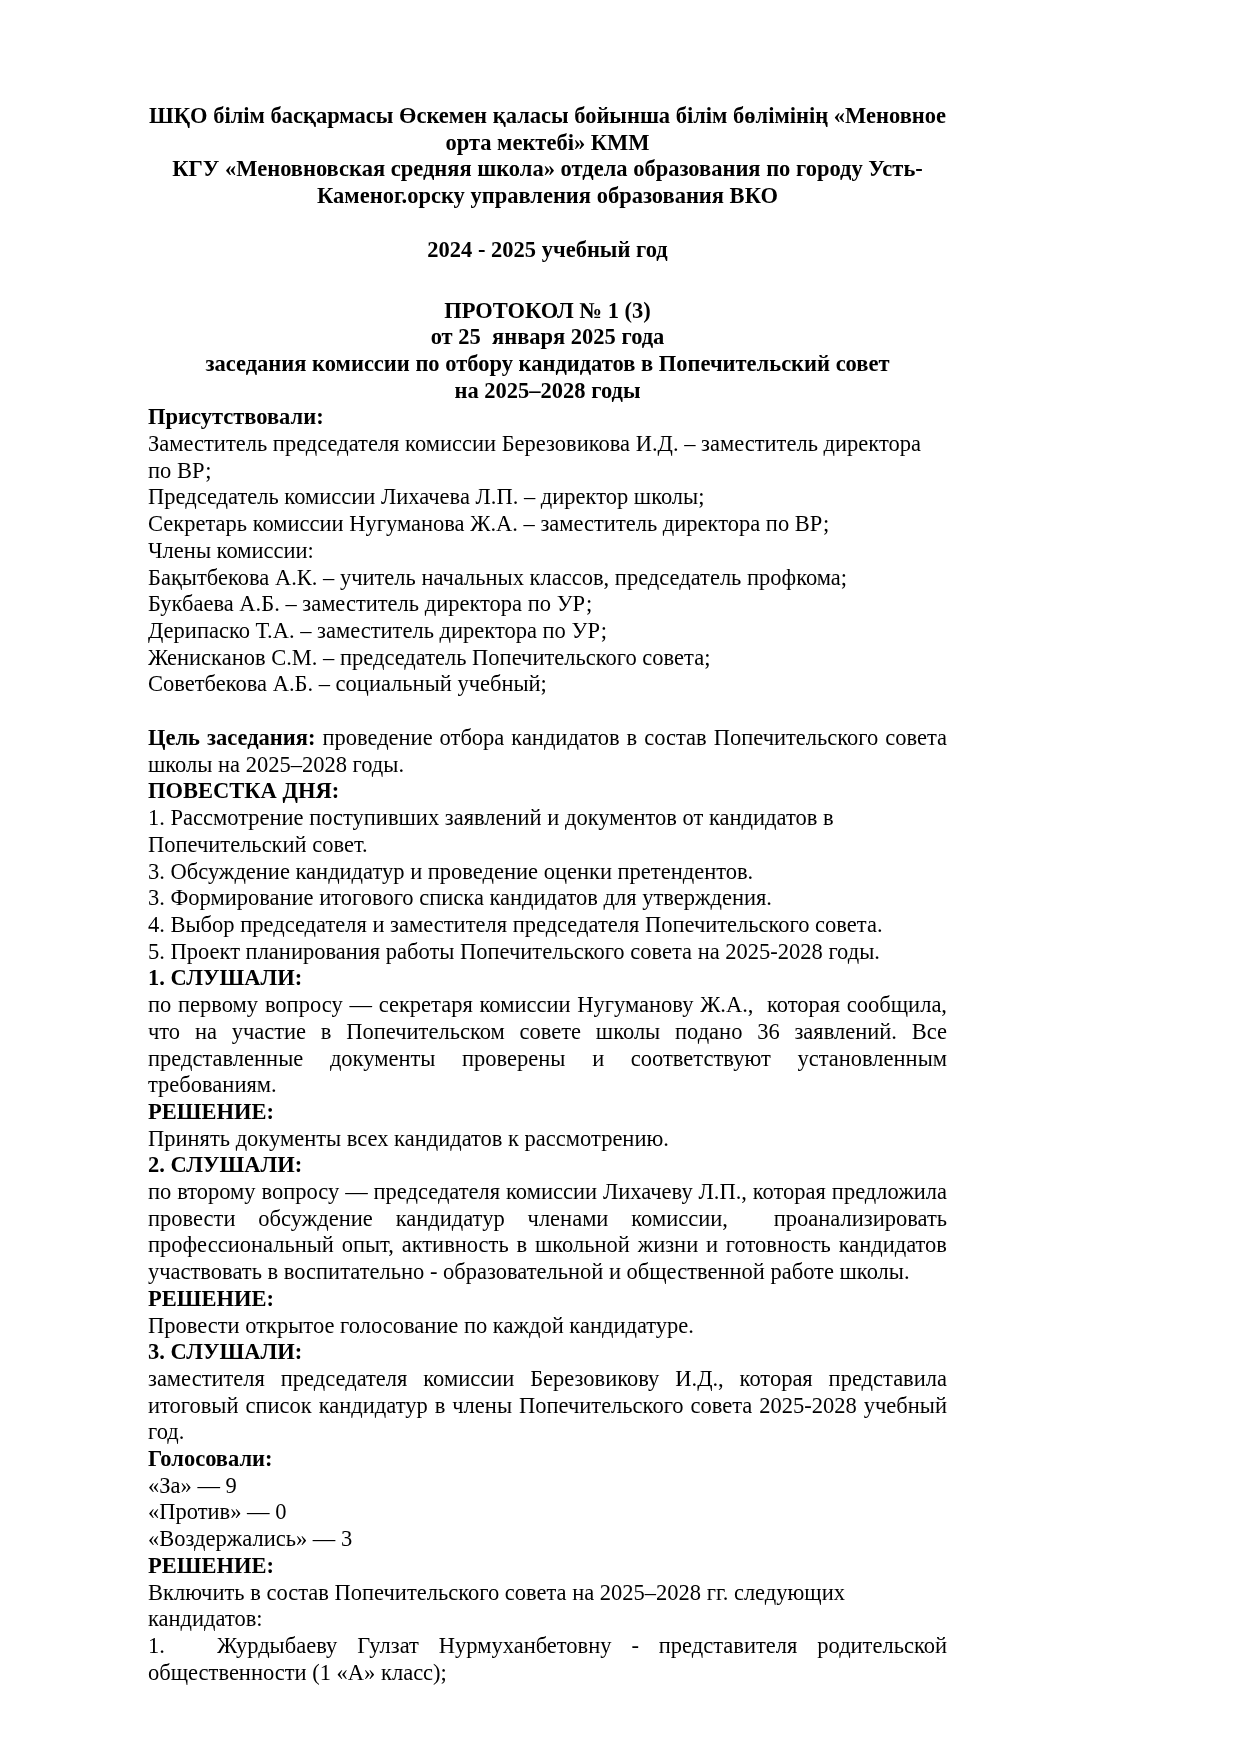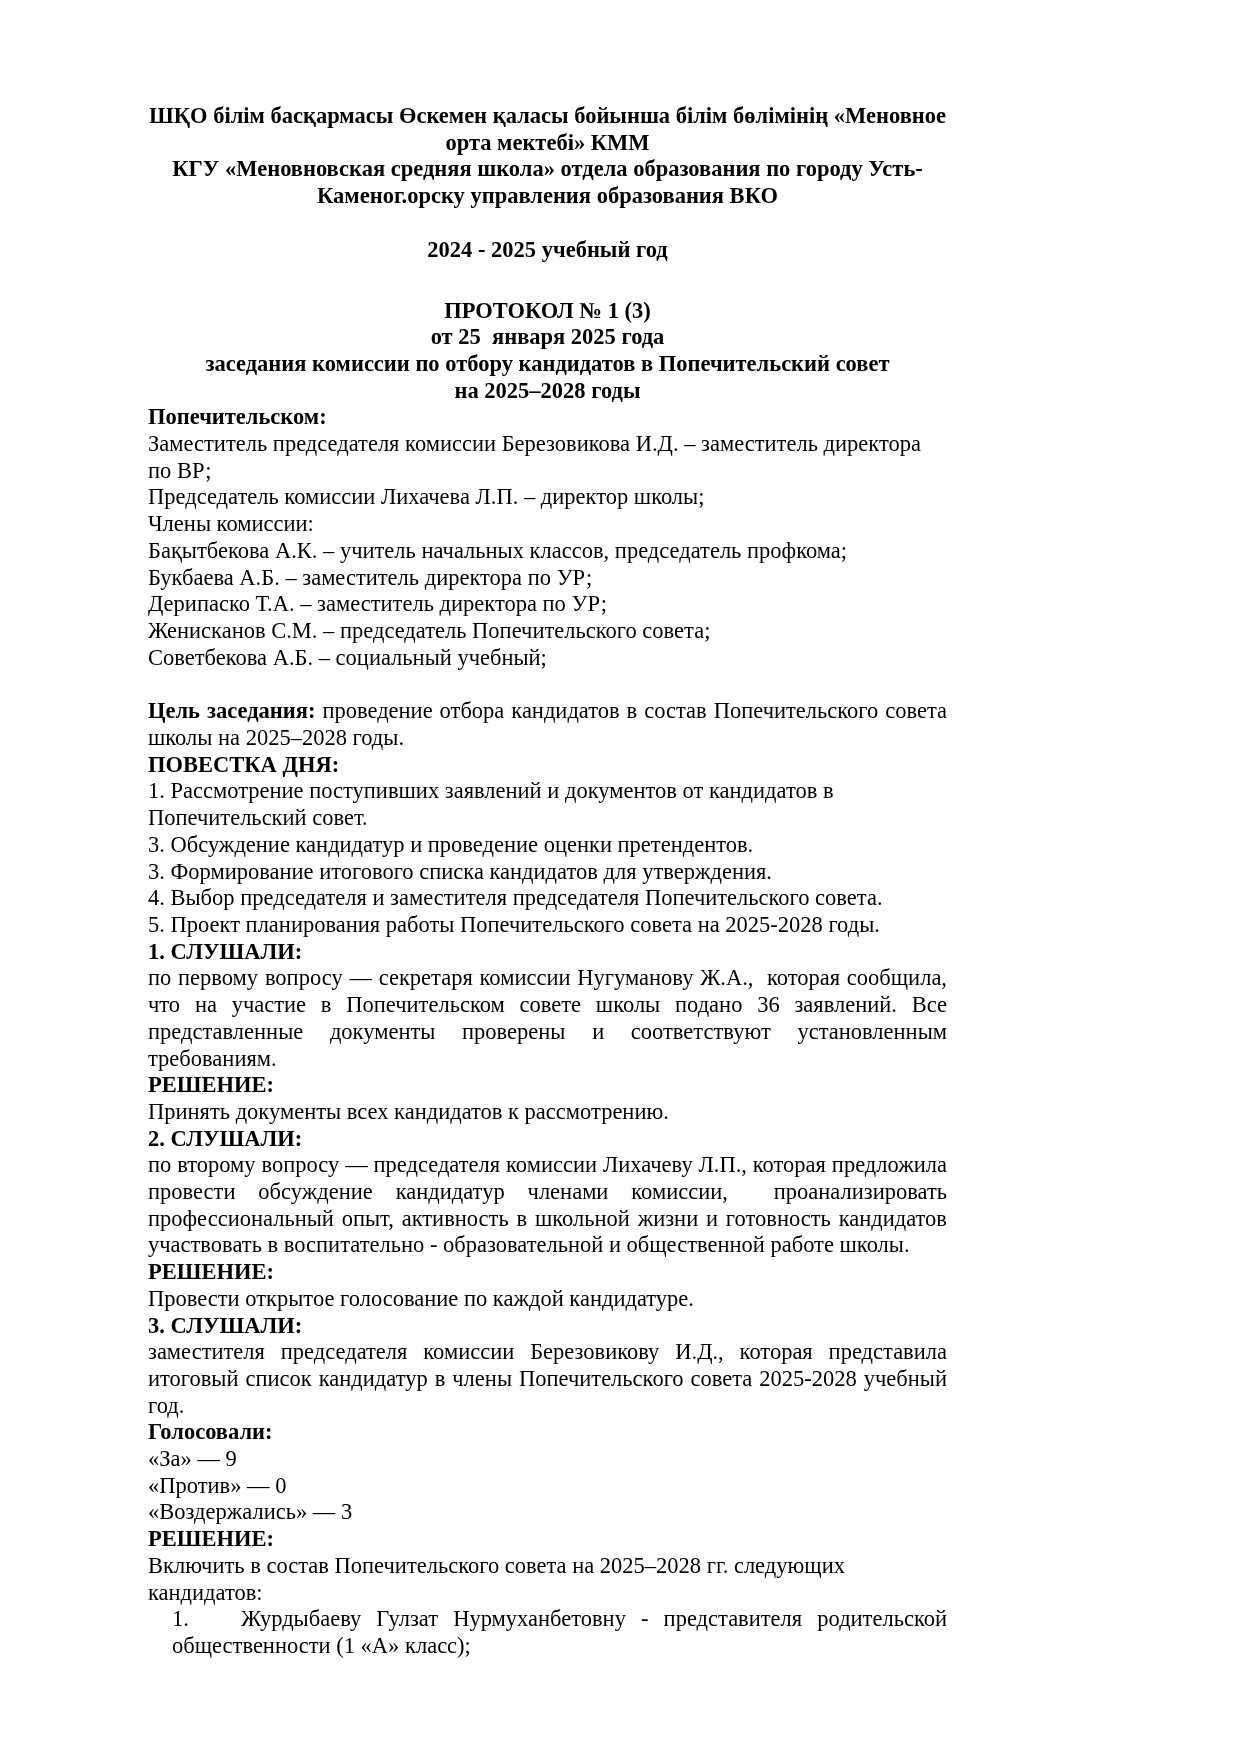--- a/index.html
+++ b/index.html
@@ -9,41 +9,42 @@
     font-family: "Liberation Serif", "DejaVu Serif", serif;
     font-size: 22.5px; line-height: 26.7px;
   }
   .page { padding: 103px 105px 0 148px; box-sizing: border-box; width: 1052px; }
   p { margin: 0; padding: 0; white-space: pre-wrap; }
   .center { text-align: center; }
   .bold { font-weight: bold; }
   .just { text-align: justify; }
   .gap1 { height: 27px; }
   .gap2 { height: 34px; }
-  .candidate { margin-left: 24px; }
+  .candidate { }
   .ctab { display: inline-block; width: 52px; }
 </style>
 </head>
 <body>
 
 <div class="page">
 
   <p class="center bold">ШҚО білім басқармасы Өскемен қаласы бойынша білім бөлімінің «Меновное орта мектебі» КММ</p>
   <p class="center bold">КГУ «Меновновская средняя школа» отдела образования по городу Усть-Каменог.орску управления образования ВКО</p>
   <div class="gap1"></div>
   <p class="center bold">2024 - 2025 учебный год</p>
   <div class="gap2"></div>
   <p class="center bold">ПРОТОКОЛ № 1 (3)</p>
   <p class="center bold">от 25  января 2025 года</p>
   <p class="center bold">заседания комиссии по отбору кандидатов в Попечительский совет</p>
   <p class="center bold">на 2025–2028 годы</p>
 
-  <p class="bold">Попечительском:</p>
+  <p class="bold">Присутствовали:</p>
   <p>Заместитель председателя комиссии Березовикова И.Д. – заместитель директора по ВР;</p>
   <p>Председатель комиссии Лихачева Л.П. – директор школы;</p>
+  <p>Секретарь комиссии Нугуманова Ж.А. – заместитель директора по ВР;</p>
   <p>Члены комиссии:</p>
   <p>Бақытбекова А.К. – учитель начальных классов, председатель профкома;</p>
   <p>Букбаева А.Б. – заместитель директора по УР;</p>
   <p>Дерипаско Т.А. – заместитель директора по УР;</p>
   <p>Женисканов С.М. – председатель Попечительского совета;</p>
   <p>Советбекова А.Б. – социальный учебный;</p>
 
   <div class="gap1"></div>
 
   <p class="just"><b>Цель заседания:</b> <span>проведение отбора кандидатов в состав Попечительского совета школы на 2025–2028 годы.</span></p>

